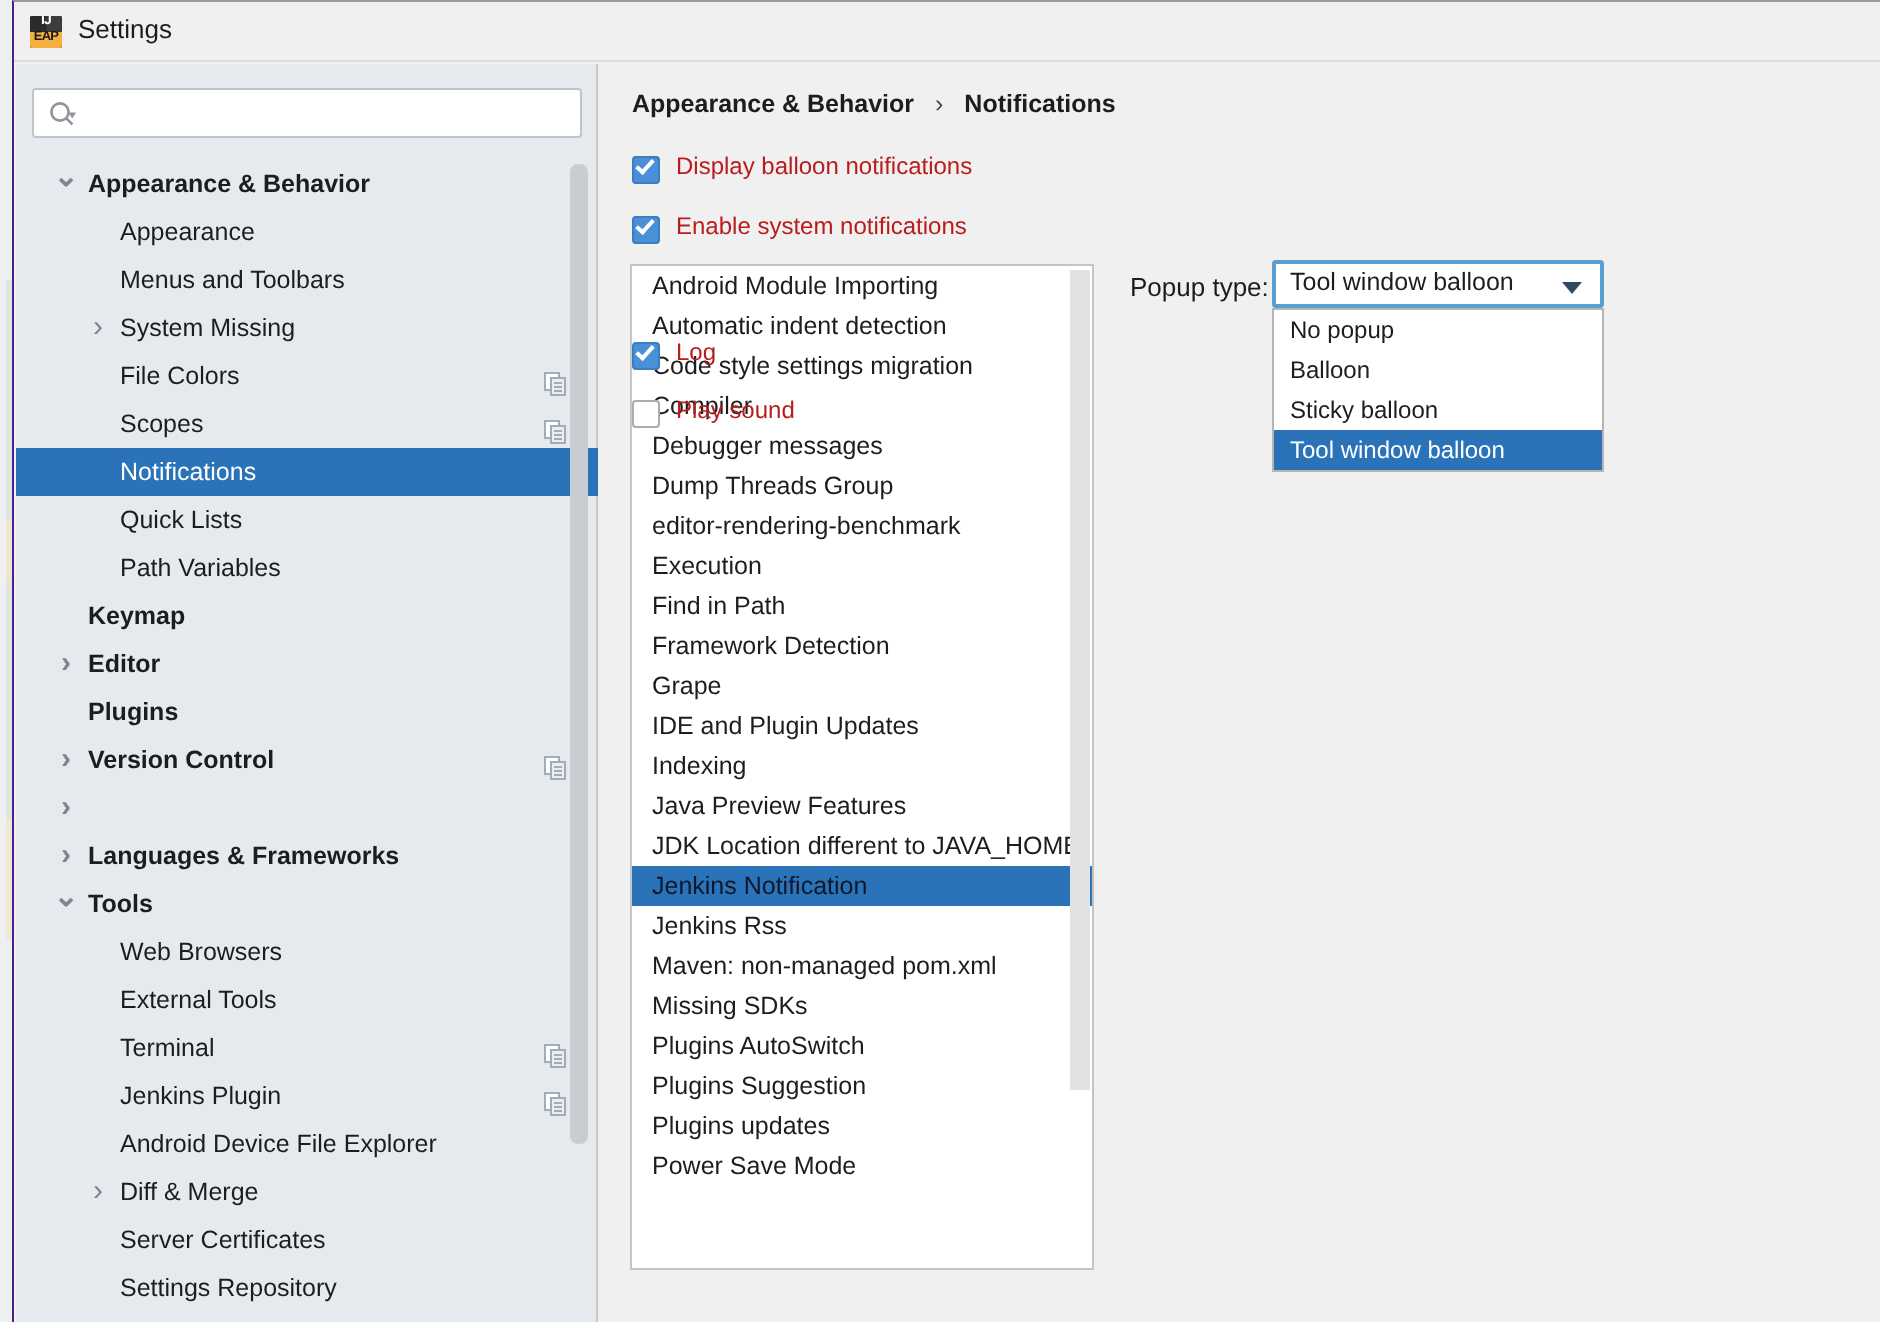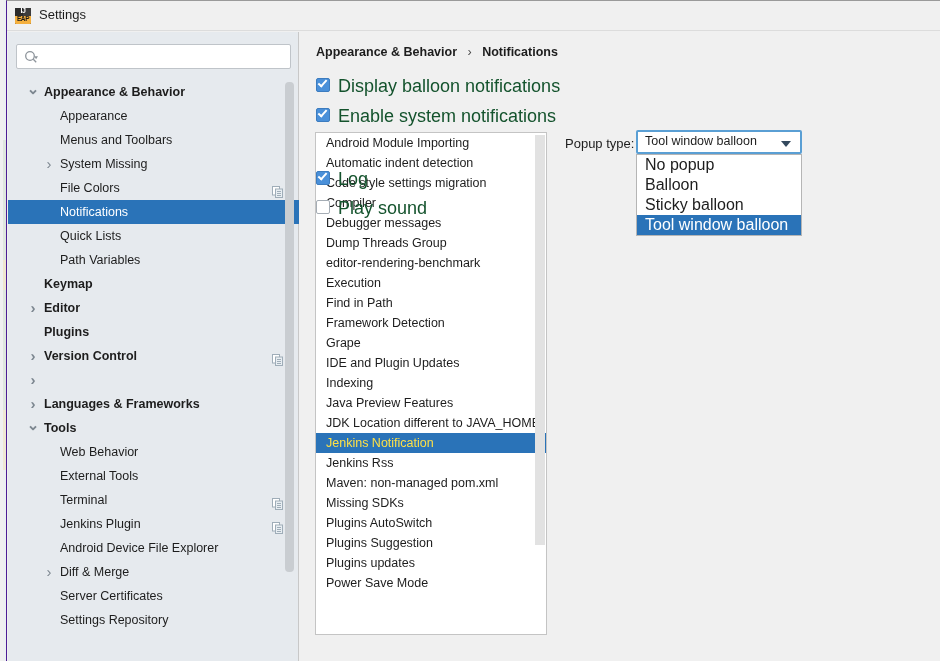--- a/index.html
+++ b/index.html
@@ -161,37 +161,37 @@
   .chkbox.on { background: #4a90d9; border: 1px solid #3c7cbf; }
   .chkbox.off { background: #fff; border: 1px solid #a5adb5; }
   .chkbox .mark {
     position: absolute; left: 3px; top: -1px;
     width: 5px; height: 9px;
     border: solid #fff; border-width: 0 2px 2px 0;
     transform: rotate(42deg);
   }
   .chk-label {
     position: absolute; left: 22px; top: -1px;
-    font-size: 18px; color: #14532d; white-space: nowrap;
+    font-size: 12px; color: #b91c1c; white-space: nowrap;
   }
 
   
   #notif-list {
     position: absolute; left: 15px; top: 100px;
     width: 232px; height: 503px;
     background: #ffffff;
     border: 1px solid #c4c4c4;
     overflow: hidden;
   }
   .notif-row {
     height: 20px; line-height: 20px;
     padding-left: 10px; font-size: 12.5px;
     color: #1d1d1d; white-space: nowrap;
   }
-  .notif-row.selected { background: #2a73b8; color: #fde047; }
+  .notif-row.selected { background: #2a73b8; color: #0f172a; }
   #notif-scrollbar {
     position: absolute; right: 1px; top: 1px;
     width: 10px; height: 501px;
   }
   #notif-scroll-thumb {
     position: absolute; left: 0; top: 1px;
     width: 10px; height: 410px;
     background: #e2e2e2;
   }
 
@@ -220,21 +220,21 @@
   }
   #combo-popup {
     position: absolute; left: 336px; top: 122px;
     width: 166px;
     background: #ffffff;
     border: 1px solid #b5b5b5;
     z-index: 40;
   }
   .combo-item {
     height: 20px; line-height: 20px;
-    padding-left: 8px; font-size: 16px;
+    padding-left: 8px; font-size: 12px;
     color: #1d1d1d; white-space: nowrap;
   }
   .combo-item.selected { background: #2a73b8; color: #ffffff; }
 </style>
 </head>
 <body>
 
 <div id="bg-desktop">
   <div id="bg-left-strips">
     <i style="top:0px;height:140px;background:#eceff1;"></i>
@@ -282,20 +282,27 @@
       </span>
       <input id="search-input" type="text" placeholder="" style="">
     </div>
 
     <div id="tree">
         <div class="tree-row depth0 bold"><span class="chev" style="font-size: 15px; line-height: 18px;">⌄</span><span class="lbl">Appearance &amp; Behavior</span></div>
         <div class="tree-row depth1"><span class="lbl">Appearance</span></div>
         <div class="tree-row depth1"><span class="lbl">Menus and Toolbars</span></div>
         <div class="tree-row depth1"><span class="chev" style="font-size: 15px;">›</span><span class="lbl">System Missing</span></div>
         <div class="tree-row depth1"><span class="lbl">File Colors</span><span class="copy-ic"><svg width="11" height="12" viewBox="0 0 11 12">
+              <rect x="0.5" y="0.5" width="7" height="8.5" fill="#ffffff" stroke="#9fadb8" stroke-width="1"></rect>
+              <rect x="3.5" y="3" width="7" height="8.5" fill="#e8eef2" stroke="#9fadb8" stroke-width="1"></rect>
+              <line x1="5" y1="5.5" x2="9" y2="5.5" stroke="#9fadb8" stroke-width="1"></line>
+              <line x1="5" y1="7.5" x2="9" y2="7.5" stroke="#9fadb8" stroke-width="1"></line>
+              <line x1="5" y1="9.5" x2="9" y2="9.5" stroke="#9fadb8" stroke-width="1"></line>
+            </svg></span></div>
+        <div class="tree-row depth1"><span class="lbl">Scopes</span><span class="copy-ic"><svg width="11" height="12" viewBox="0 0 11 12">
               <rect x="0.5" y="0.5" width="7" height="8.5" fill="#ffffff" stroke="#9fadb8" stroke-width="1"></rect>
               <rect x="3.5" y="3" width="7" height="8.5" fill="#e8eef2" stroke="#9fadb8" stroke-width="1"></rect>
               <line x1="5" y1="5.5" x2="9" y2="5.5" stroke="#9fadb8" stroke-width="1"></line>
               <line x1="5" y1="7.5" x2="9" y2="7.5" stroke="#9fadb8" stroke-width="1"></line>
               <line x1="5" y1="9.5" x2="9" y2="9.5" stroke="#9fadb8" stroke-width="1"></line>
             </svg></span></div>
         <div class="tree-row depth1 selected"><span class="lbl">Notifications</span></div>
         <div class="tree-row depth1"><span class="lbl">Quick Lists</span></div>
         <div class="tree-row depth1"><span class="lbl">Path Variables</span></div>
         <div class="tree-row depth0 bold"><span class="lbl">Keymap</span></div>
@@ -304,21 +311,21 @@
         <div class="tree-row depth0 bold"><span class="chev" style="font-size: 15px;">›</span><span class="lbl">Version Control</span><span class="copy-ic"><svg width="11" height="12" viewBox="0 0 11 12">
               <rect x="0.5" y="0.5" width="7" height="8.5" fill="#ffffff" stroke="#9fadb8" stroke-width="1"></rect>
               <rect x="3.5" y="3" width="7" height="8.5" fill="#e8eef2" stroke="#9fadb8" stroke-width="1"></rect>
               <line x1="5" y1="5.5" x2="9" y2="5.5" stroke="#9fadb8" stroke-width="1"></line>
               <line x1="5" y1="7.5" x2="9" y2="7.5" stroke="#9fadb8" stroke-width="1"></line>
               <line x1="5" y1="9.5" x2="9" y2="9.5" stroke="#9fadb8" stroke-width="1"></line>
             </svg></span></div>
         <div class="tree-row depth0 bold"><span class="chev" style="font-size: 15px;">›</span></div>
         <div class="tree-row depth0 bold"><span class="chev" style="font-size: 15px;">›</span><span class="lbl">Languages &amp; Frameworks</span></div>
         <div class="tree-row depth0 bold"><span class="chev" style="font-size: 15px; line-height: 18px;">⌄</span><span class="lbl">Tools</span></div>
-        <div class="tree-row depth1"><span class="lbl">Web Behavior</span></div>
+        <div class="tree-row depth1"><span class="lbl">Web Browsers</span></div>
         <div class="tree-row depth1"><span class="lbl">External Tools</span></div>
         <div class="tree-row depth1"><span class="lbl">Terminal</span><span class="copy-ic"><svg width="11" height="12" viewBox="0 0 11 12">
               <rect x="0.5" y="0.5" width="7" height="8.5" fill="#ffffff" stroke="#9fadb8" stroke-width="1"></rect>
               <rect x="3.5" y="3" width="7" height="8.5" fill="#e8eef2" stroke="#9fadb8" stroke-width="1"></rect>
               <line x1="5" y1="5.5" x2="9" y2="5.5" stroke="#9fadb8" stroke-width="1"></line>
               <line x1="5" y1="7.5" x2="9" y2="7.5" stroke="#9fadb8" stroke-width="1"></line>
               <line x1="5" y1="9.5" x2="9" y2="9.5" stroke="#9fadb8" stroke-width="1"></line>
             </svg></span></div>
         <div class="tree-row depth1"><span class="lbl">Jenkins Plugin</span><span class="copy-ic"><svg width="11" height="12" viewBox="0 0 11 12">
               <rect x="0.5" y="0.5" width="7" height="8.5" fill="#ffffff" stroke="#9fadb8" stroke-width="1"></rect>

